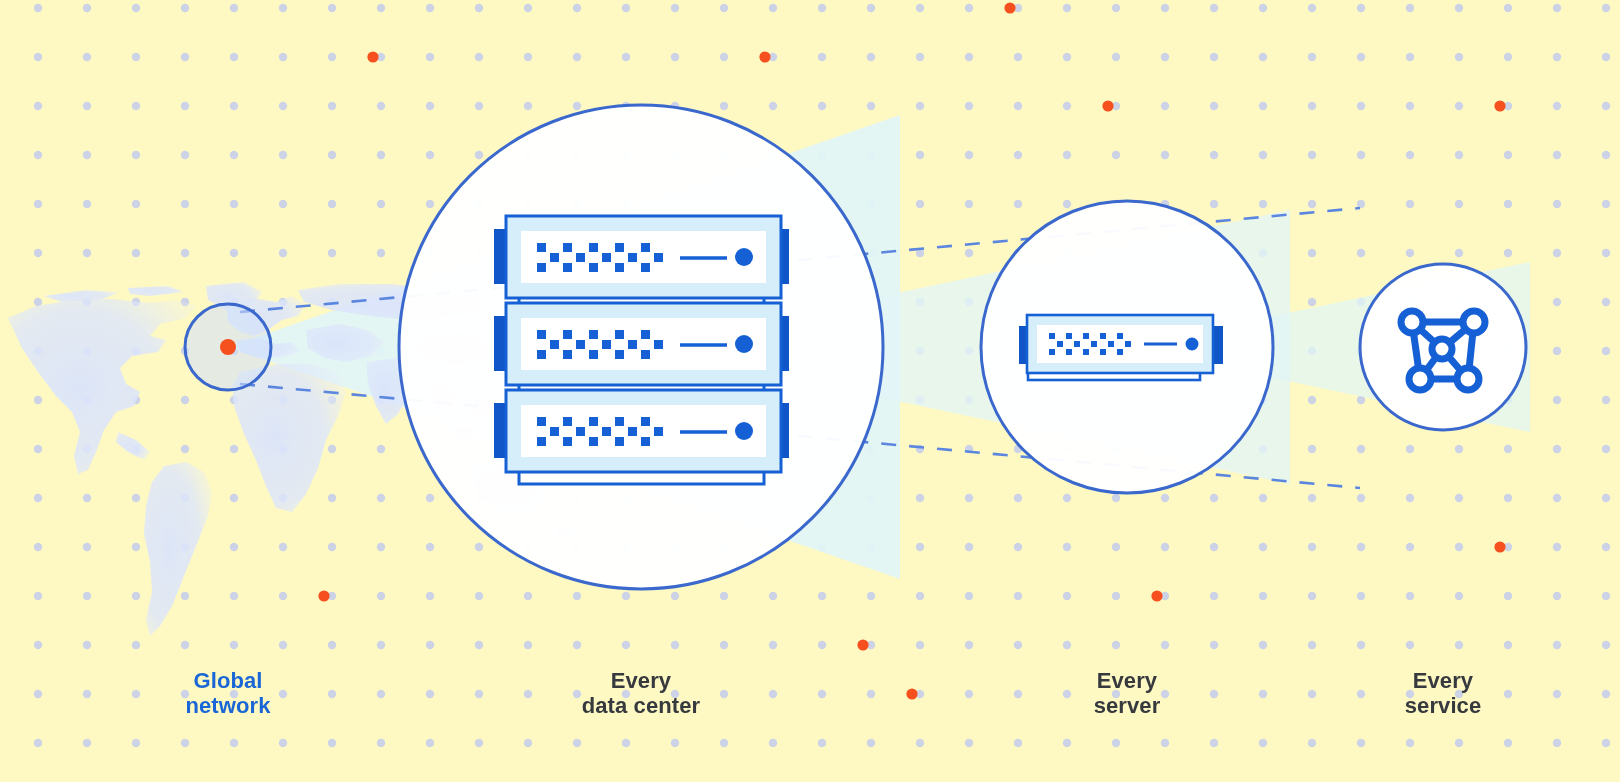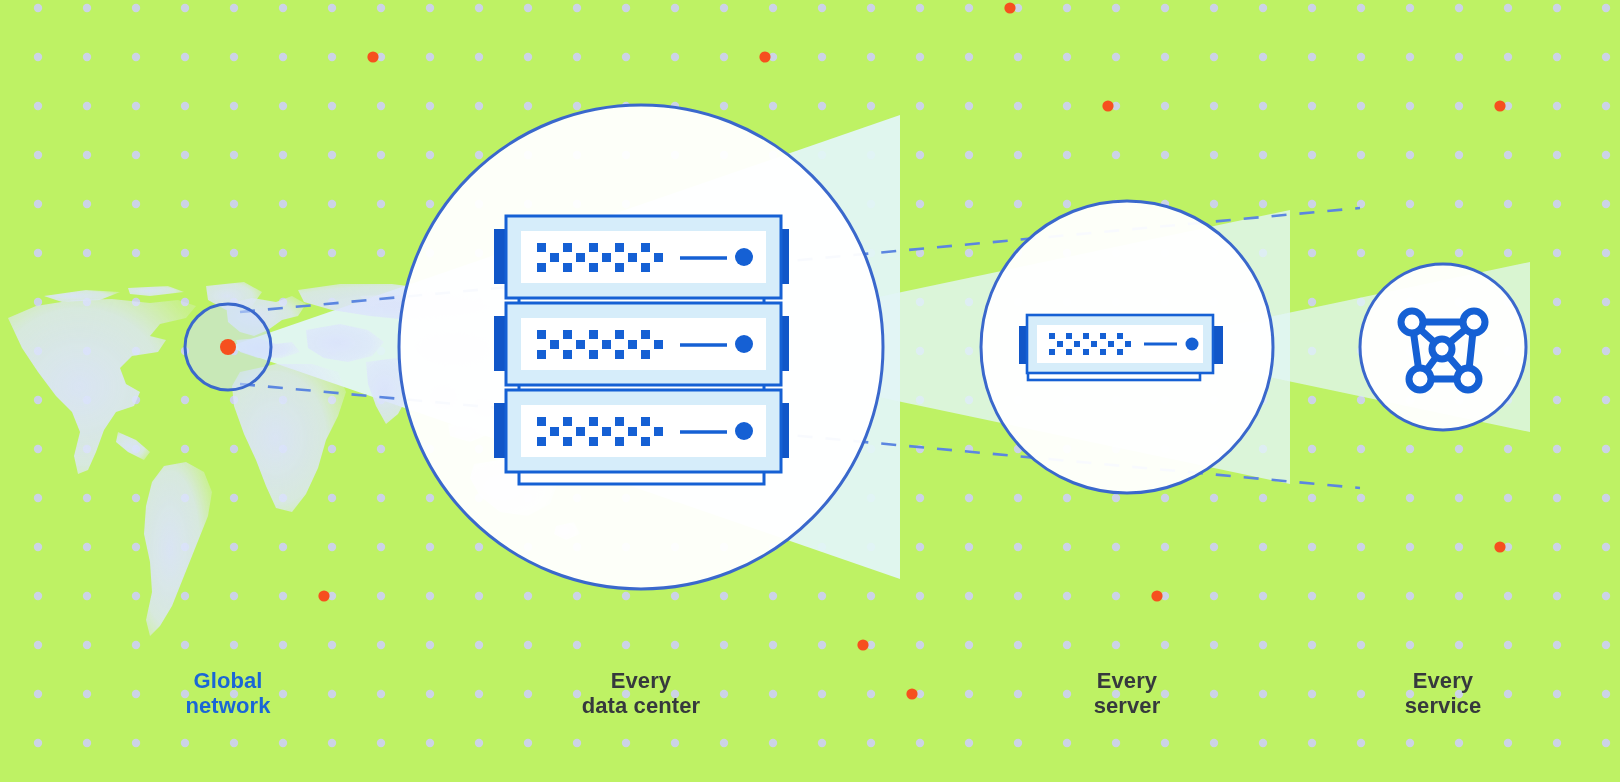--- a/index.html
+++ b/index.html
@@ -8,21 +8,21 @@
     background: #ffffff;
   }
   body {
     font-family: "Liberation Sans", sans-serif;
   }
   #stage {
     position: relative;
     width: 1620px;
     height: 782px;
     overflow: hidden;
-    background: #bef264;
+    background: #fef9c3;
   }
   #stage svg.layer {
     position: absolute;
     left: 0;
     top: 0;
     width: 1620px;
     height: 782px;
     display: block;
   }
   .label {

